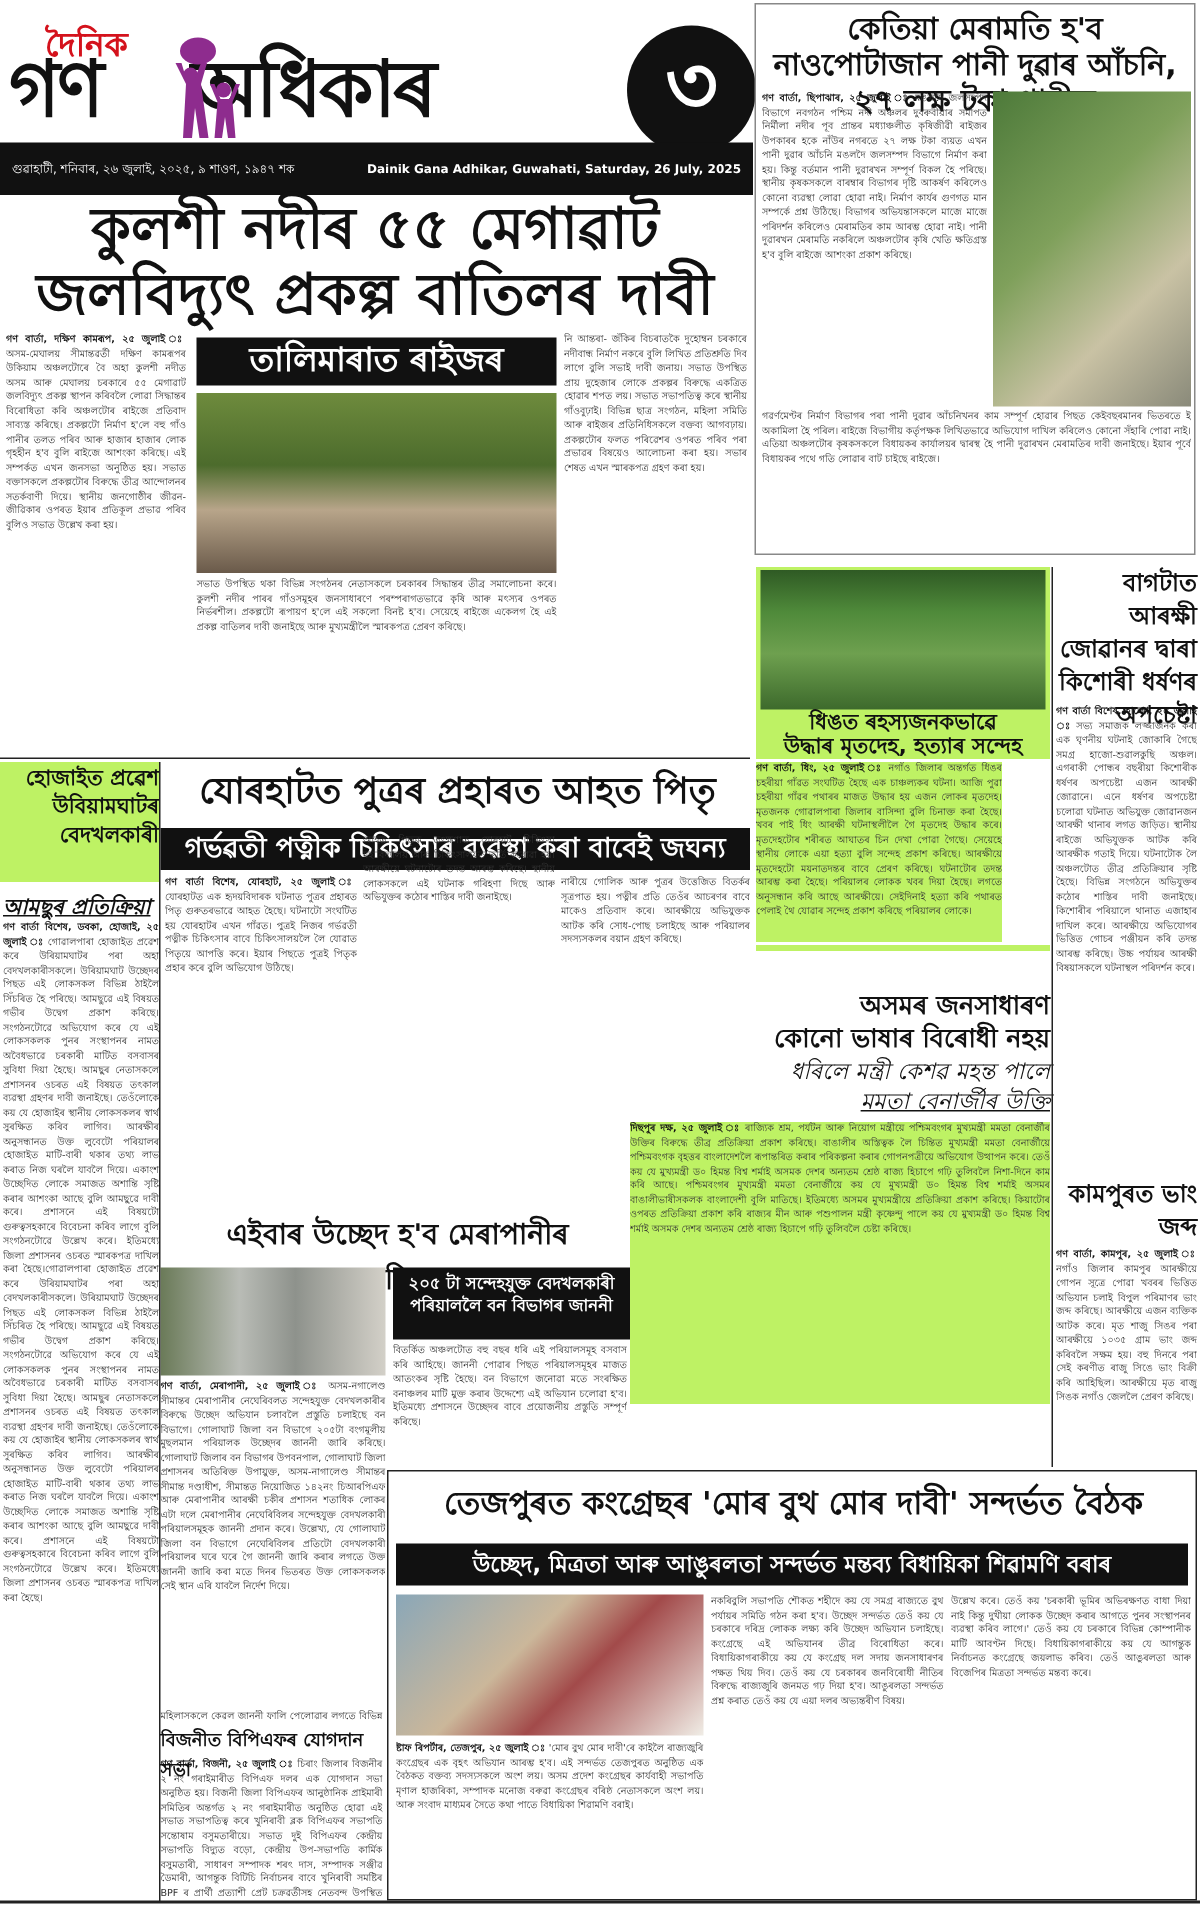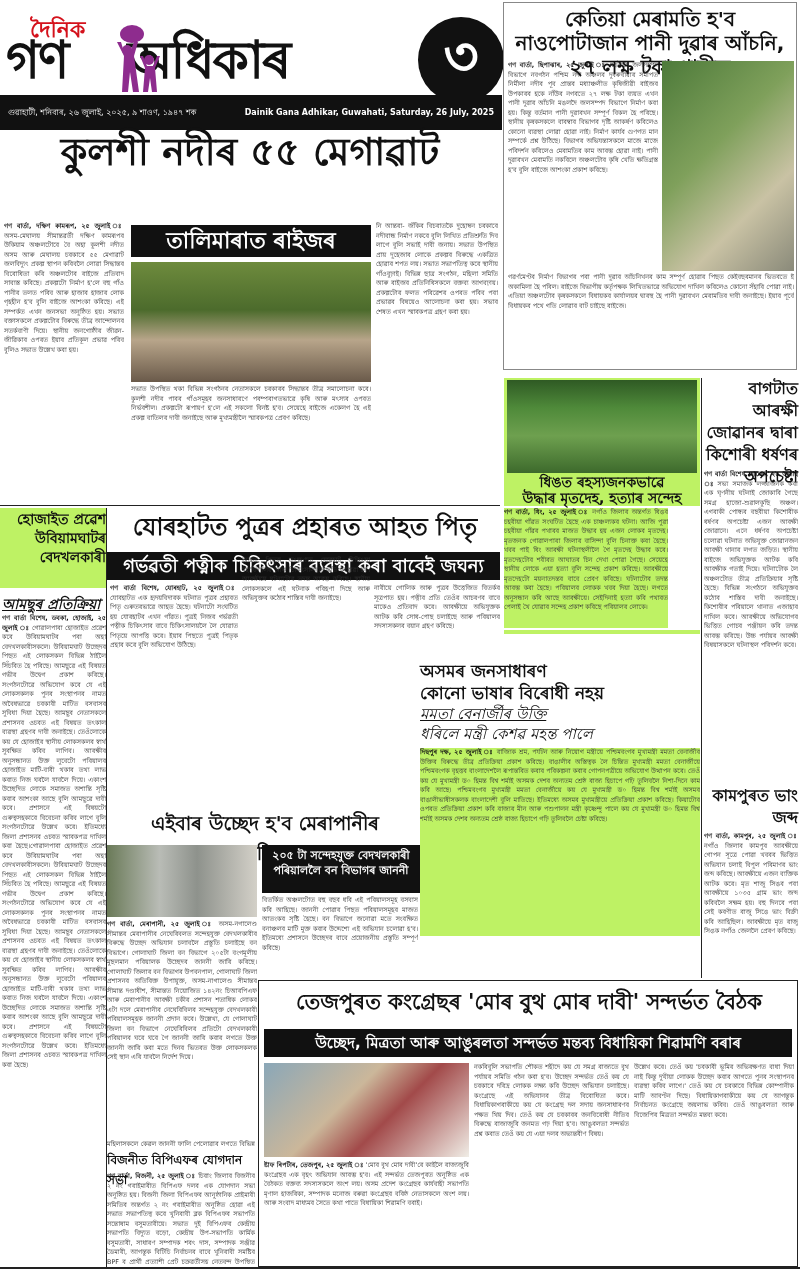--- a/index.html
+++ b/index.html
@@ -52,20 +52,21 @@
   <div class="abs body-text" style="left:4px;top:58px;width:150px;height:210px">
     <span class="byline">গণ বাৰ্তা, ছিপাঝাৰ, ২৫ জুলাই ঃ</span>
     <span>মঙলদৈ জলসম্পদ বিভাগে নবগঠন পশ্চিম নদী অঞ্চলৰ দুবৰুবীয়াৰ সমীপত নিৰ্মীলা নদীৰ পূব প্ৰান্তৰ মধ্যাঞ্চলীত কৃষিজীৱী ৰাইজৰ উপকাৰৰ হকে নাঁউৰ নগৰতে ২৭ লক্ষ টকা ব্যয়ত এখন পানী দুৱাৰ আঁচনি মঙলদৈ জলসম্পদ বিভাগে নিৰ্মাণ কৰা হয়। কিন্তু বৰ্তমান পানী দুৱাৰখন সম্পূৰ্ণ বিকল হৈ পৰিছে। স্থানীয় কৃষকসকলে বাৰম্বাৰ বিভাগৰ দৃষ্টি আকৰ্ষণ কৰিলেও কোনো ব্যৱস্থা লোৱা হোৱা নাই। নিৰ্মাণ কাৰ্যৰ গুণগত মান সম্পৰ্কে প্ৰশ্ন উঠিছে। বিভাগৰ অভিযন্তাসকলে মাজে মাজে পৰিদৰ্শন কৰিলেও মেৰামতিৰ কাম আৰম্ভ হোৱা নাই। পানী দুৱাৰখন মেৰামতি নকৰিলে অঞ্চলটোৰ কৃষি খেতি ক্ষতিগ্ৰস্ত হ'ব বুলি ৰাইজে আশংকা প্ৰকাশ কৰিছে।</span>
   </div>
   <div class="abs photo" style="left:158px;top:58px;width:132px;height:210px"></div>
   <div class="abs body-text" style="left:4px;top:270px;width:286px;height:94px">গৱৰ্ণমেণ্টৰ নিৰ্মাণ বিভাগৰ পৰা পানী দুৱাৰ আঁচনিখনৰ কাম সম্পূৰ্ণ হোৱাৰ পিছত কেইবছৰমানৰ ভিতৰতে ই অকামিলা হৈ পৰিল। ৰাইজে বিভাগীয় কৰ্তৃপক্ষক লিখিতভাৱে অভিযোগ দাখিল কৰিলেও কোনো সঁহাৰি পোৱা নাই। এতিয়া অঞ্চলটোৰ কৃষকসকলে বিধায়কৰ কাৰ্যালয়ৰ দ্বাৰস্থ হৈ পানী দুৱাৰখন মেৰামতিৰ দাবী জনাইছে। ইয়াৰ পূৰ্বে বিধায়কৰ পথে গতি লোৱাৰ বাট চাইছে ৰাইজে।</div>
 </div>
 
 <div class="abs lead-head">
   <div>কুলশী নদীৰ ৫৫ মেগাৱাট</div>
+  <div>জলবিদ্যুৎ প্ৰকল্প বাতিলৰ দাবী</div>
 </div>
 <div class="abs body-text" style="left:4px;top:222px;width:120px;height:280px">
   <span class="byline">গণ বাৰ্তা, দক্ষিণ কামৰূপ, ২৫ জুলাই ঃ</span>
   <span>অসম-মেঘালয় সীমান্তৱৰ্তী দক্ষিণ কামৰূপৰ উকিয়াম অঞ্চলটোৰে বৈ অহা কুলশী নদীত অসম আৰু মেঘালয় চৰকাৰে ৫৫ মেগাৱাট জলবিদ্যুৎ প্ৰকল্প স্থাপন কৰিবলৈ লোৱা সিদ্ধান্তৰ বিৰোধিতা কৰি অঞ্চলটোৰ ৰাইজে প্ৰতিবাদ সাব্যস্ত কৰিছে। প্ৰকল্পটো নিৰ্মাণ হ'লে বহু গাঁও পানীৰ তলত পৰিব আৰু হাজাৰ হাজাৰ লোক গৃহহীন হ'ব বুলি ৰাইজে আশংকা কৰিছে। এই সম্পৰ্কত এখন জনসভা অনুষ্ঠিত হয়। সভাত বক্তাসকলে প্ৰকল্পটোৰ বিৰুদ্ধে তীব্ৰ আন্দোলনৰ সতৰ্কবাণী দিয়ে। স্থানীয় জনগোষ্ঠীৰ জীৱন-জীৱিকাৰ ওপৰত ইয়াৰ প্ৰতিকূল প্ৰভাৱ পৰিব বুলিও সভাত উল্লেখ কৰা হয়।</span>
 </div>
 <div class="abs black-box-head" style="left:131px;top:225px;width:240px;height:32px;font-size:22px;line-height:32px">তালিমাৰাত ৰাইজৰ জনসভা</div>
 <div class="abs photo room" style="left:131px;top:262px;width:240px;height:120px"></div>
 <div class="abs body-text" style="left:131px;top:385px;width:240px;height:115px">সভাত উপস্থিত থকা বিভিন্ন সংগঠনৰ নেতাসকলে চৰকাৰৰ সিদ্ধান্তৰ তীব্ৰ সমালোচনা কৰে। কুলশী নদীৰ পাৰৰ গাঁওসমূহৰ জনসাধাৰণে পৰম্পৰাগতভাৱে কৃষি আৰু মৎস্যৰ ওপৰত নিৰ্ভৰশীল। প্ৰকল্পটো ৰূপায়ণ হ'লে এই সকলো বিনষ্ট হ'ব। সেয়েহে ৰাইজে একেলগ হৈ এই প্ৰকল্প বাতিলৰ দাবী জনাইছে আৰু মুখ্যমন্ত্ৰীলৈ স্মাৰকপত্ৰ প্ৰেৰণ কৰিছে।</div>
 <div class="abs body-text" style="left:376px;top:222px;width:122px;height:280px">নি আন্তৰা- জঁকিৰ বিচৰাতকৈ দুহোম্বন চৰকাৰে নদীবান্ধ নিৰ্মাণ নকৰে বুলি লিখিত প্ৰতিশ্ৰুতি দিব লাগে বুলি সভাই দাবী জনায়। সভাত উপস্থিত প্ৰায় দুহেজাৰ লোকে প্ৰকল্পৰ বিৰুদ্ধে একত্ৰিত হোৱাৰ শপত লয়। সভাত সভাপতিত্ব কৰে স্থানীয় গাঁওবুঢ়াই। বিভিন্ন ছাত্ৰ সংগঠন, মহিলা সমিতি আৰু ৰাইজৰ প্ৰতিনিধিসকলে বক্তব্য আগবঢ়ায়। প্ৰকল্পটোৰ ফলত পৰিৱেশৰ ওপৰত পৰিব পৰা প্ৰভাৱৰ বিষয়েও আলোচনা কৰা হয়। সভাৰ শেষত এখন স্মাৰকপত্ৰ গ্ৰহণ কৰা হয়।</div>
 
@@ -100,25 +101,25 @@
 <div class="abs" style="left:110px;top:510px;width:390px;text-align:center;font-size:24px;font-weight:bold;line-height:34px">যোৰহাটত পুত্ৰৰ প্ৰহাৰত আহত পিতৃ</div>
 <div class="abs black-box-head" style="left:107px;top:552px;width:393px;height:28px;font-size:18px;line-height:28px">গৰ্ভৱতী পত্নীক চিকিৎসাৰ ব্যৱস্থা কৰা বাবেই জঘন্য ঘটনা</div>
 <div class="abs body-text" style="left:110px;top:584px;width:128px;height:222px">
   <span class="byline">গণ বাৰ্তা বিশেষ, যোৰহাট, ২৫ জুলাই ঃ</span>
   <span>যোৰহাটত এক হৃদয়বিদাৰক ঘটনাত পুত্ৰৰ প্ৰহাৰত পিতৃ গুৰুতৰভাৱে আহত হৈছে। ঘটনাটো সংঘটিত হয় যোৰহাটৰ এখন গাঁৱত। পুত্ৰই নিজৰ গৰ্ভৱতী পত্নীক চিকিৎসাৰ বাবে চিকিৎসালয়লৈ লৈ যোৱাত পিতৃয়ে আপত্তি কৰে। ইয়াৰ পিছতে পুত্ৰই পিতৃক প্ৰহাৰ কৰে বুলি অভিযোগ উঠিছে।</span>
 </div>
 <div class="abs body-text" style="left:242px;top:556px;width:128px;height:222px">আহত পিতৃক তৎক্ষণাত যোৰহাট চিকিৎসা মহাবিদ্যালয় আৰু চিকিৎসালয়ত ভৰ্তি কৰোৱা হয়। আৰক্ষীয়ে ঘটনাটোৰ তদন্ত আৰম্ভ কৰিছে। স্থানীয় লোকসকলে এই ঘটনাক গৰিহণা দিছে আৰু অভিযুক্তৰ কঠোৰ শাস্তিৰ দাবী জনাইছে।</div>
 <div class="abs body-text" style="left:374px;top:584px;width:126px;height:222px">নাৰীয়ে গোলিক আৰু পুত্ৰৰ উত্তেজিত বিতৰ্কৰ সূত্ৰপাত হয়। পত্নীৰ প্ৰতি তেওঁৰ আচৰণৰ বাবে মাকেও প্ৰতিবাদ কৰে। আৰক্ষীয়ে অভিযুক্তক আটক কৰি সোধ-পোছ চলাইছে আৰু পৰিয়ালৰ সদস্যসকলৰ বয়ান গ্ৰহণ কৰিছে।</div>
 
 <div class="abs grey" style="left:504px;top:630px;width:196px;height:4px"></div>
-<div class="abs" style="left:420px;top:660px;width:280px;text-align:left">
+<div class="abs" style="left:420px;top:660px;width:280px;text-align:right">
   <div style="font-size:17px;font-weight:bold;line-height:22px">অসমৰ জনসাধাৰণ</div>
   <div style="font-size:17px;font-weight:bold;line-height:22px">কোনো ভাষাৰ বিৰোধী নহয়</div>
+  <div style="font-size:15px;font-style:italic;line-height:20px">ধৰিলে মন্ত্ৰী কেশৱ মহন্ত পালে</div>
   <div style="font-size:15px;font-style:italic;text-decoration:underline;line-height:20px">মমতা বেনাৰ্জীৰ উক্তি</div>
-  <div style="font-size:15px;font-style:italic;line-height:20px">ধৰিলে মন্ত্ৰী কেশৱ মহন্ত পালে</div>
 </div>
 <div class="abs body-text grey" style="left:420px;top:748px;width:280px;height:188px">
   <span class="byline">দিছপুৰ দক্ষ, ২৫ জুলাই ঃ</span>
   <span>ৰাজ্যিক শ্ৰম, পৰ্যটন আৰু নিয়োগ মন্ত্ৰীয়ে পশ্চিমবংগৰ মুখ্যমন্ত্ৰী মমতা বেনাৰ্জীৰ উক্তিৰ বিৰুদ্ধে তীব্ৰ প্ৰতিক্ৰিয়া প্ৰকাশ কৰিছে। বাঙালীৰ অস্তিত্বক লৈ চিন্তিত মুখ্যমন্ত্ৰী মমতা বেনাৰ্জীয়ে পশ্চিমবংগক বৃহত্তৰ বাংলাদেশলৈ ৰূপান্তৰিত কৰাৰ পৰিকল্পনা কৰাৰ গোপনপত্ৰীয়ে অভিযোগ উত্থাপন কৰে। তেওঁ কয় যে মুখ্যমন্ত্ৰী ড০ হিমন্ত বিশ্ব শৰ্মাই অসমক দেশৰ অন্যতম শ্ৰেষ্ঠ ৰাজ্য হিচাপে গঢ়ি তুলিবলৈ নিশা-দিনে কাম কৰি আছে। পশ্চিমবংগৰ মুখ্যমন্ত্ৰী মমতা বেনাৰ্জীয়ে কয় যে মুখ্যমন্ত্ৰী ড০ হিমন্ত বিশ্ব শৰ্মাই অসমৰ বাঙালীভাষীসকলক বাংলাদেশী বুলি মাতিছে। ইতিমধ্যে অসমৰ মুখ্যমন্ত্ৰীয়ে প্ৰতিক্ৰিয়া প্ৰকাশ কৰিছে। কিয়াটোৰ ওপৰত প্ৰতিক্ৰিয়া প্ৰকাশ কৰি ৰাজ্যৰ মীন আৰু পশুপালন মন্ত্ৰী কৃষ্ণেন্দু পালে কয় যে মুখ্যমন্ত্ৰী ড০ হিমন্ত বিশ্ব শৰ্মাই অসমক দেশৰ অন্যতম শ্ৰেষ্ঠ ৰাজ্য হিচাপে গঢ়ি তুলিবলৈ চেষ্টা কৰিছে।</span>
 </div>
 
 <div class="abs side-head" style="left:702px;top:785px;width:96px;font-size:16px;line-height:22px">কামপুৰত ভাং জব্দ</div>
 <div class="abs body-text" style="left:704px;top:832px;width:94px;height:148px">
   <span class="byline">গণ বাৰ্তা, কামপুৰ, ২৫ জুলাই ঃ</span>
   <span>নগাঁও জিলাৰ কামপুৰ আৰক্ষীয়ে গোপন সূত্ৰে পোৱা খবৰৰ ভিত্তিত অভিযান চলাই বিপুল পৰিমাণৰ ভাং জব্দ কৰিছে। আৰক্ষীয়ে এজন ব্যক্তিক আটক কৰে। মৃত শাজু সিঙৰ পৰা আৰক্ষীয়ে ১০৩৫ গ্ৰাম ভাং জব্দ কৰিবলৈ সক্ষম হয়। বহু দিনৰে পৰা সেই কৰণীত ৰাজু সিঙে ভাং বিক্ৰী কৰি আহিছিল। আৰক্ষীয়ে মৃত ৰাজু সিঙক নগাঁও জেললৈ প্ৰেৰণ কৰিছে।</span>

